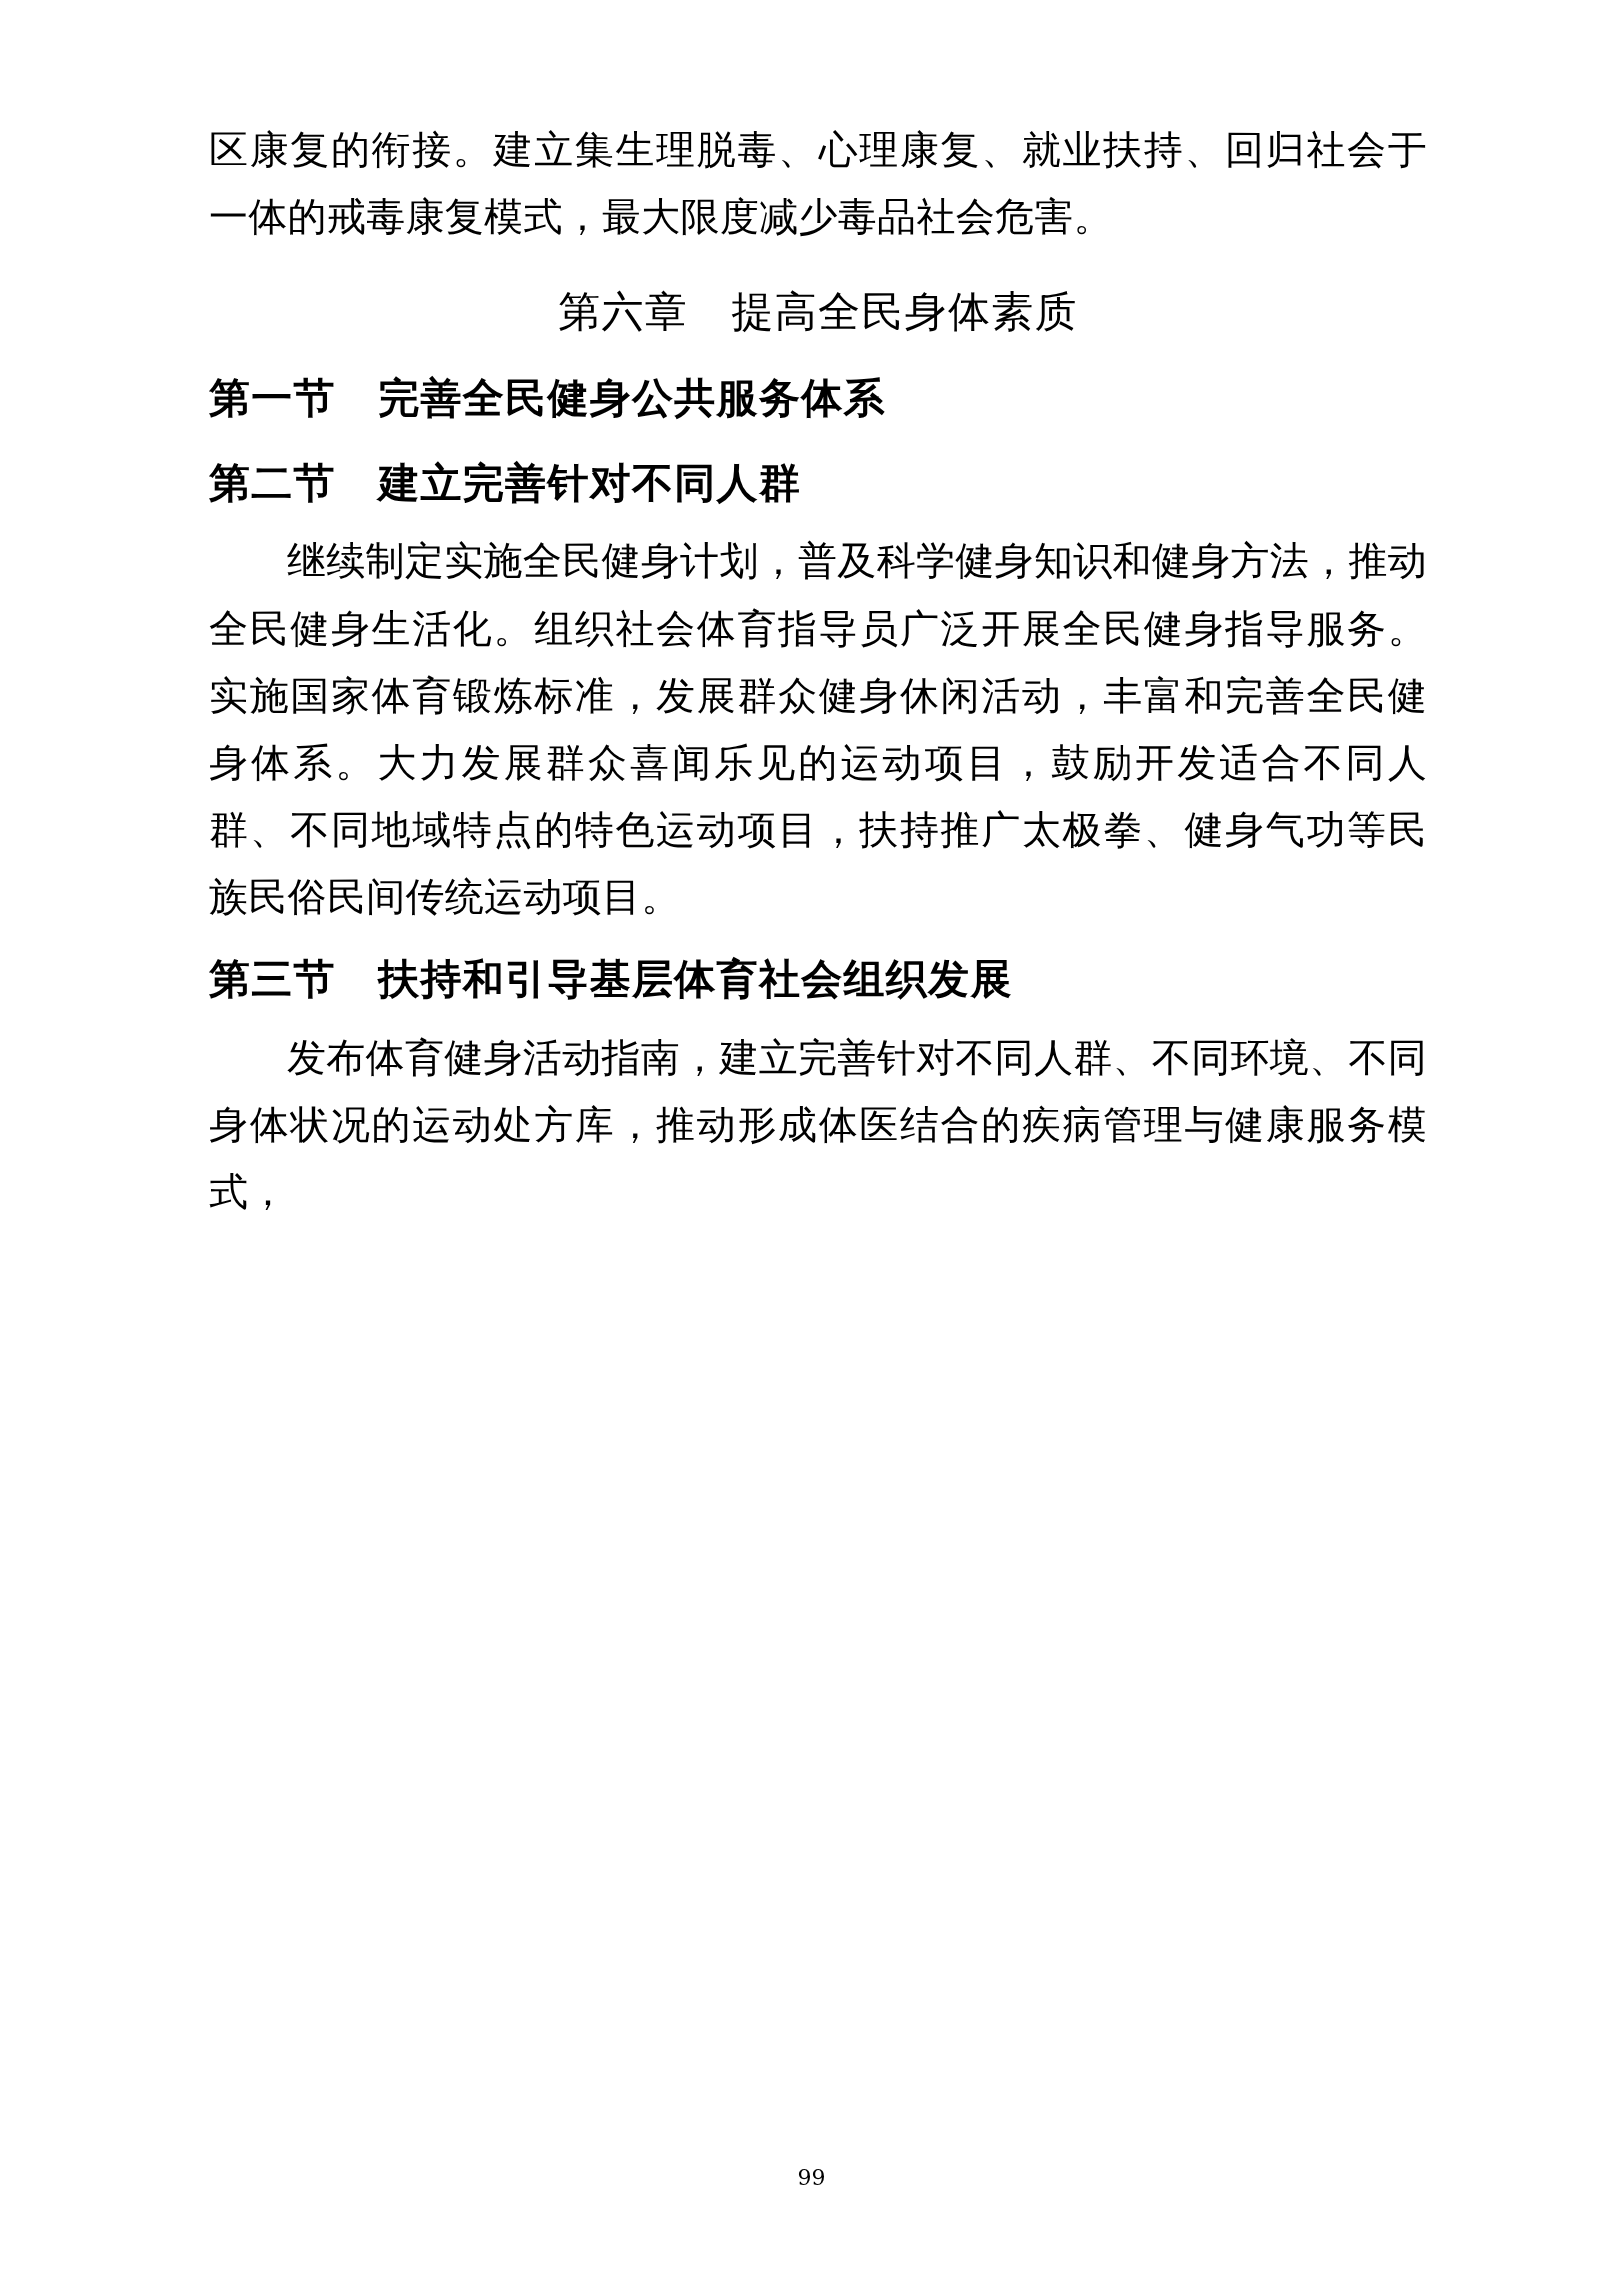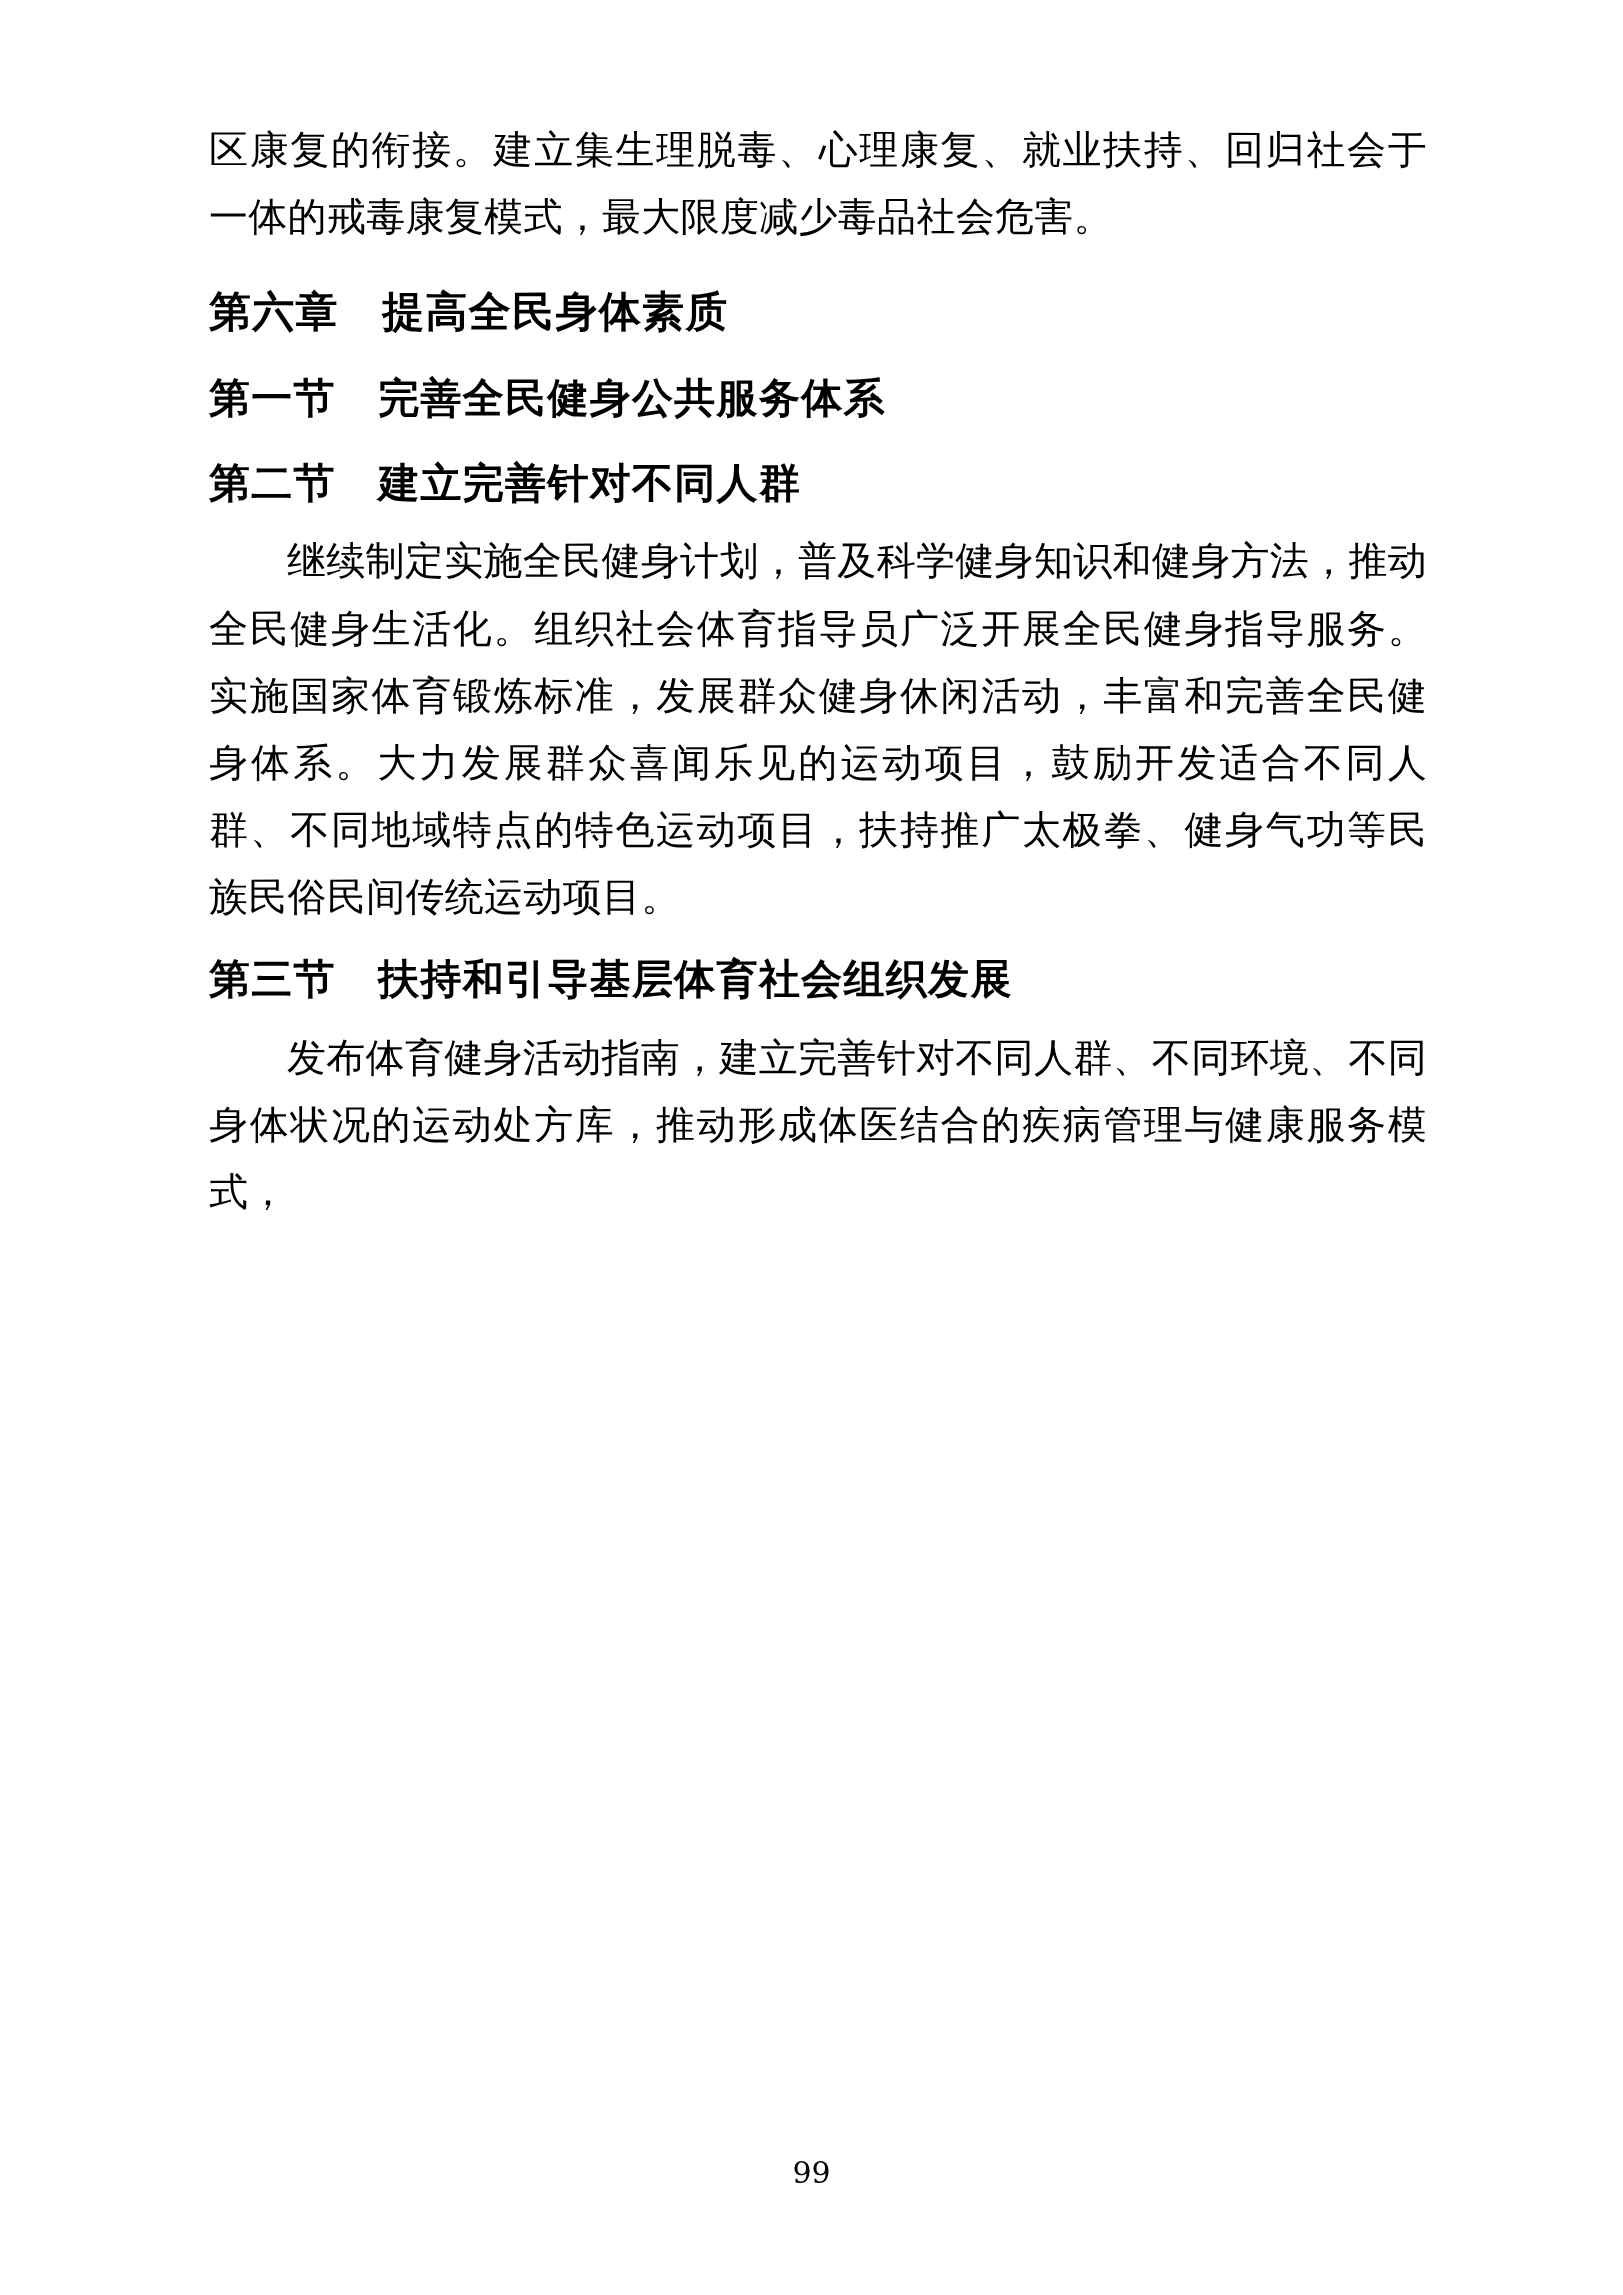--- a/index.html
+++ b/index.html
@@ -27,22 +27,22 @@
     text-align: justify;
     text-justify: inter-ideograph;
     letter-spacing: 0.3px;
     margin: 0 0 2.6px 0;
   }
   .indent {
     text-indent: 2em;
   }
   .heading {
     font-size: 41px;
-    font-weight: bold;
-    text-align: left;
+    font-weight: normal;
+    text-align: center;
     line-height: 1.72;
     margin: 17px 0 11.8px 0;
     letter-spacing: 1.3px;
   }
   .heading-chapter {
     font-size: 42px;
   }
   .section-heading {
     font-size: 41px;
     font-weight: bold;
@@ -50,21 +50,21 @@
     line-height: 1.72;
     margin: 14.4px 0 9.2px 0;
     letter-spacing: 1.3px;
   }
   .page-number {
     position: absolute;
     left: 0;
     right: 0;
     bottom: 105px;
     text-align: center;
-    font-size: 30px;
+    font-size: 22px;
     font-family: "DejaVu Serif", "Liberation Serif", serif;
   }
   .spacer-sm { height: 6.5px; }
 </style>
 </head>
 <body>
 
 <div class="page">
 
   <p class="body-text">区康复的衔接。建立集生理脱毒、心理康复、就业扶持、回归社会于一体的戒毒康复模式，最大限度减少毒品社会危害。</p>

